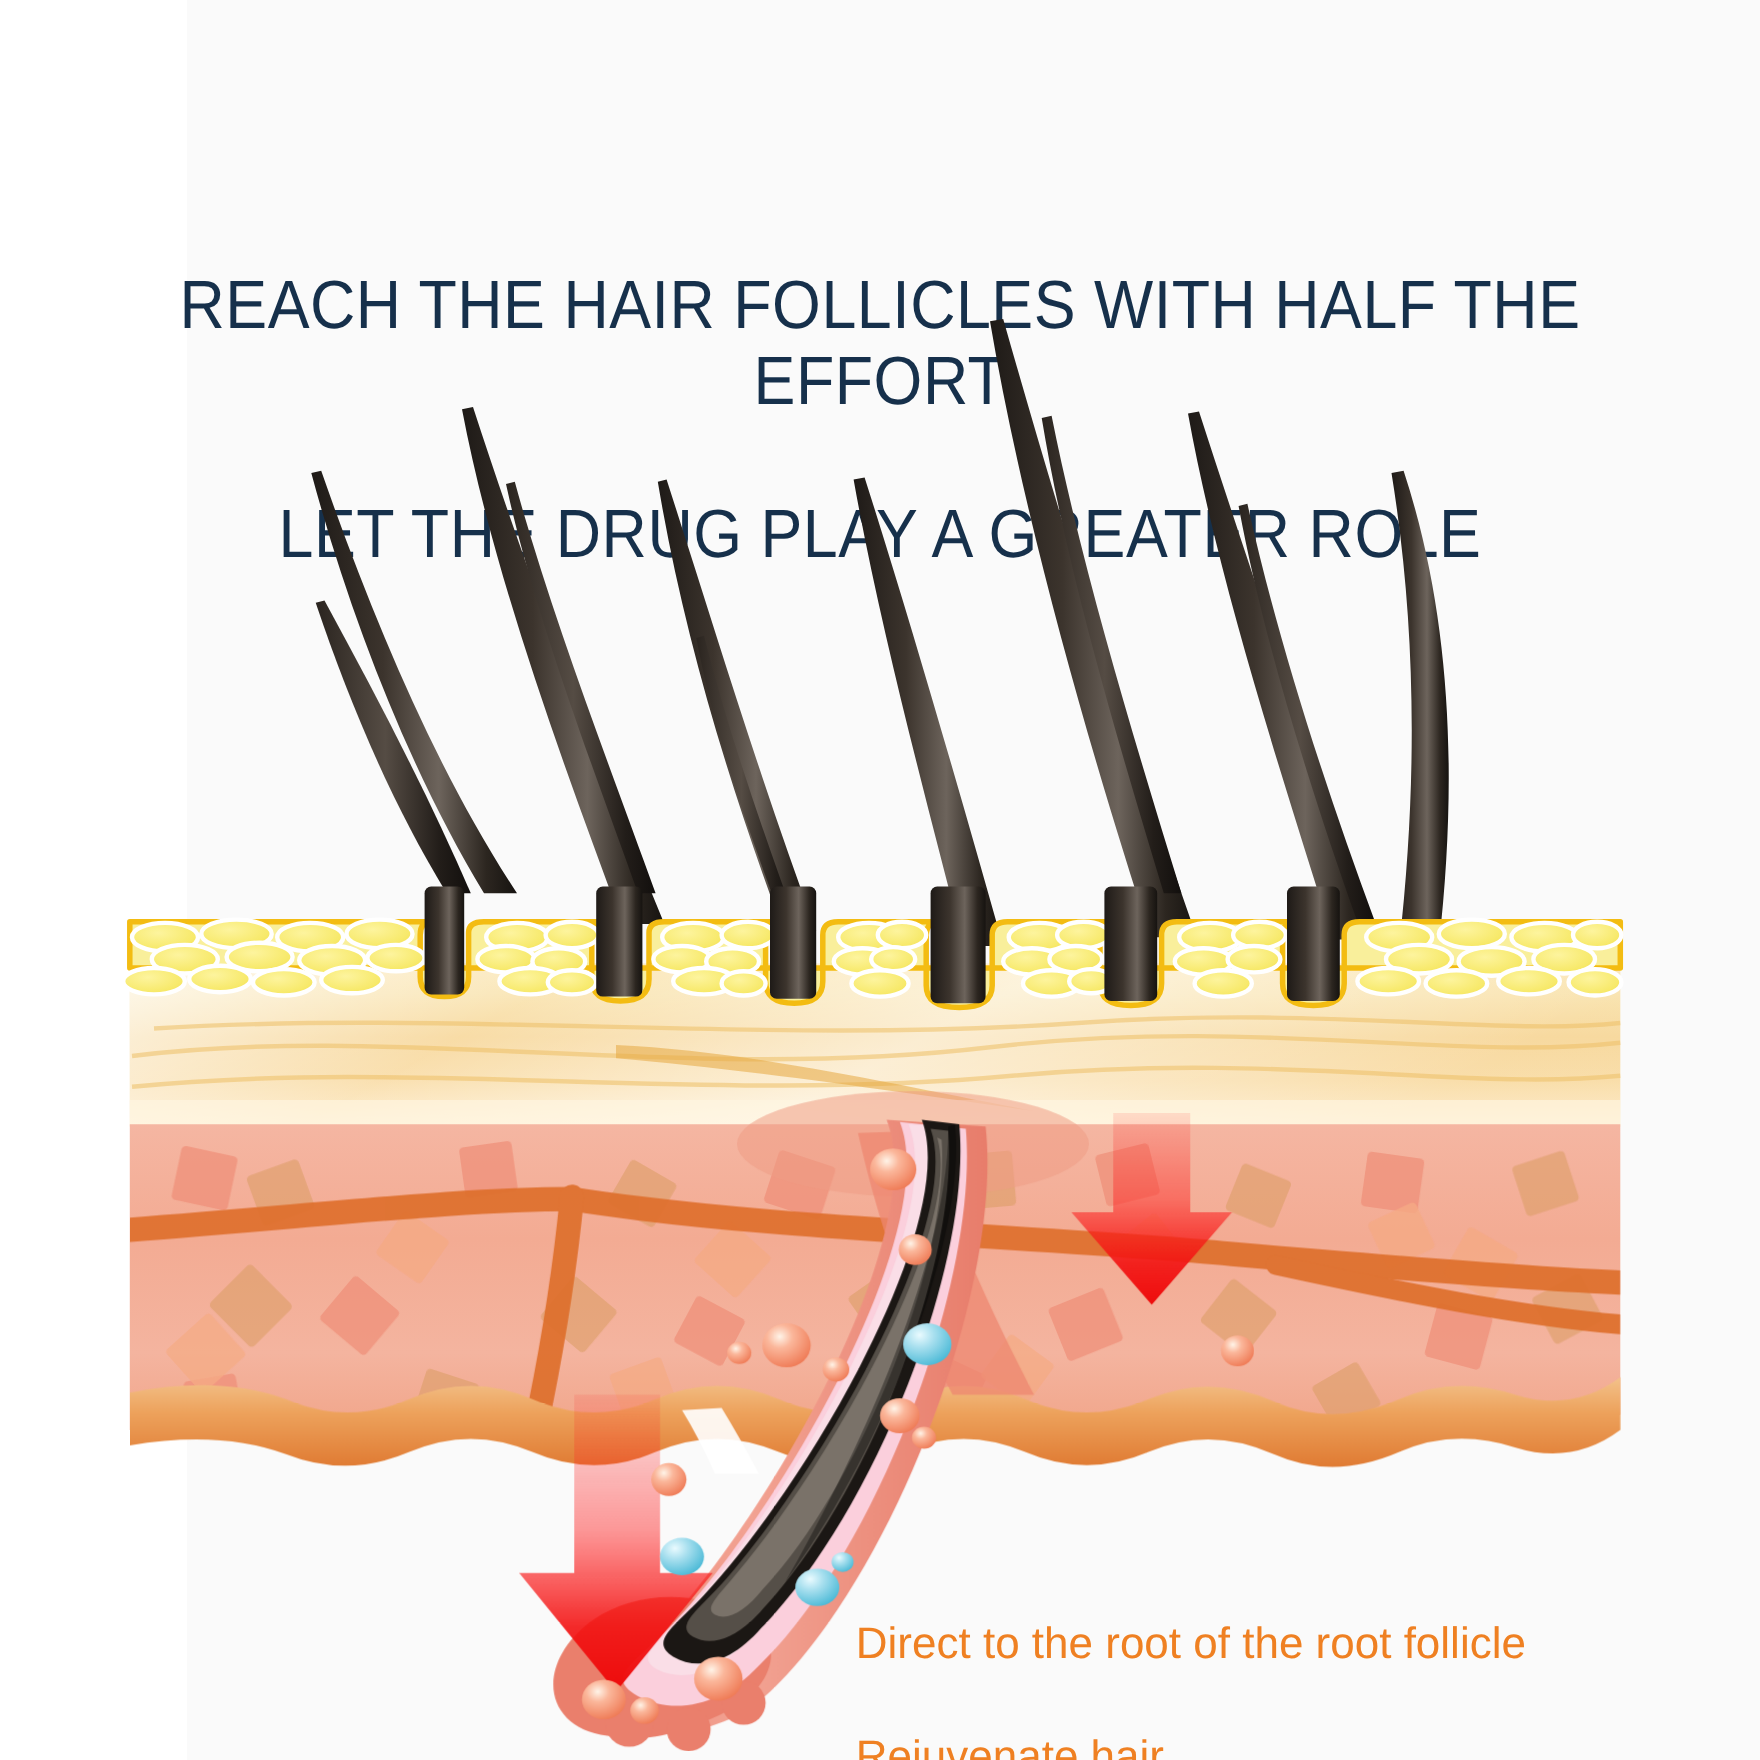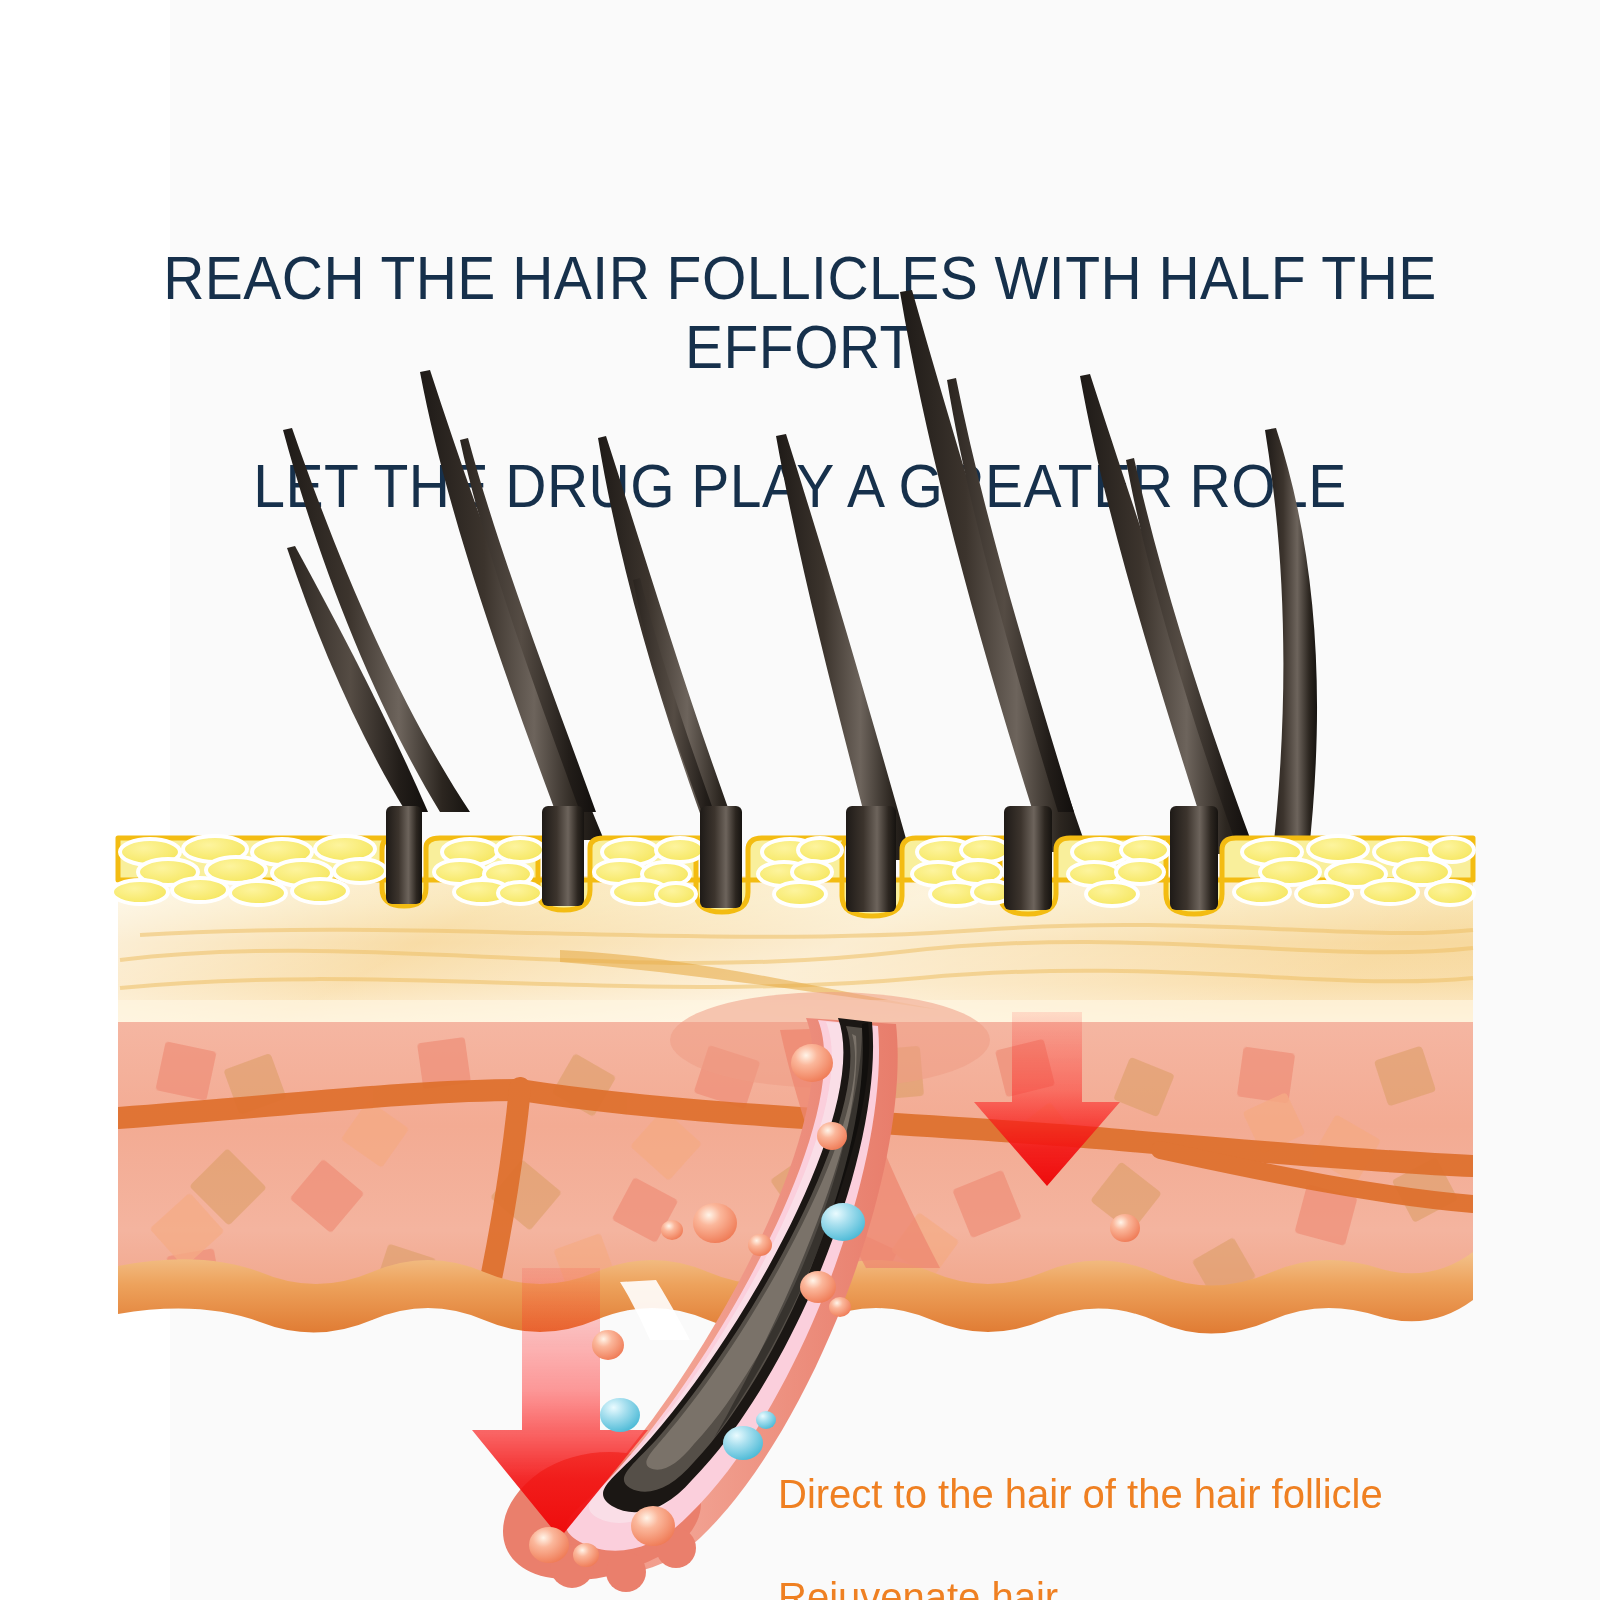--- a/index.html
+++ b/index.html
@@ -386,17 +386,17 @@
       <g fill="url(#dropBlue)">
         <ellipse cx="843" cy="1222" rx="22" ry="19"></ellipse>
         <ellipse cx="620" cy="1415" rx="20" ry="17"></ellipse>
         <ellipse cx="743" cy="1443" rx="20" ry="17"></ellipse>
         <ellipse cx="766" cy="1420" rx="10" ry="9"></ellipse>
       </g>
     </g>
   </svg>
 
   <div id="caption">
-    <span class="c1">Direct to the hair of the hair follicle</span>
+    <span class="c1">Direct to the root of the root follicle</span>
     <span class="c2">Rejuvenate hair</span>
   </div>
 
 </div>
 
 </body></html>

